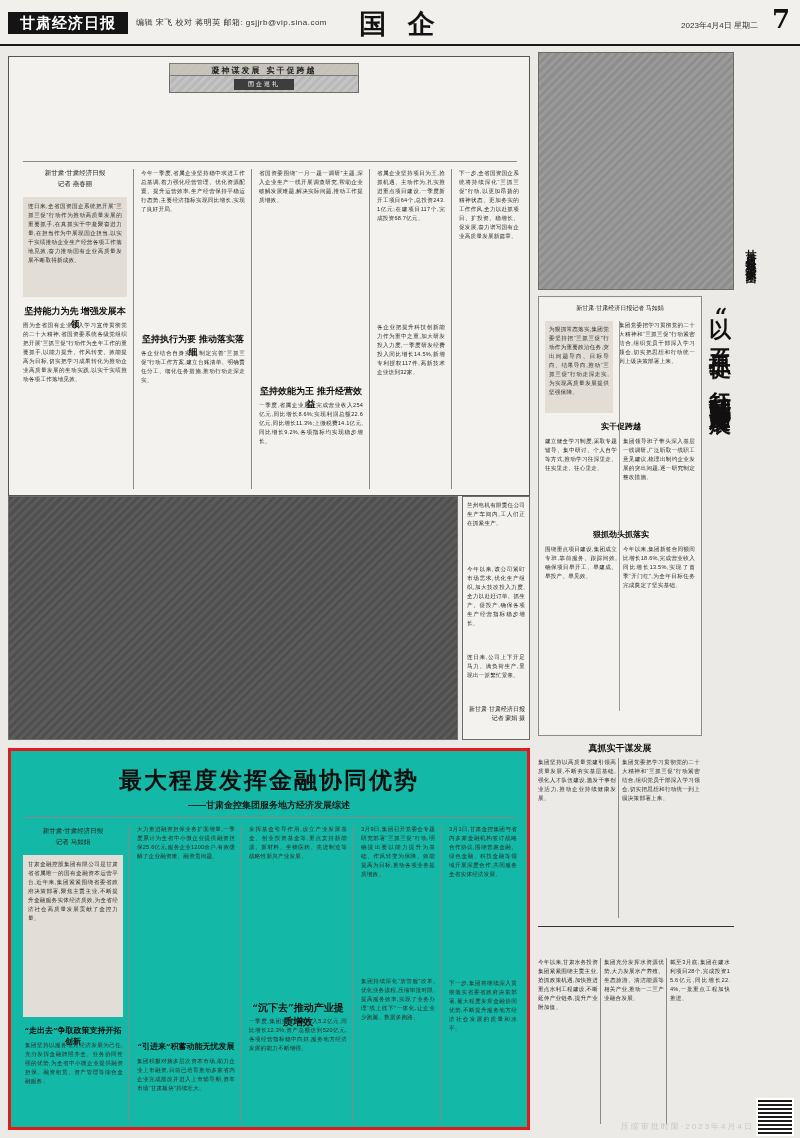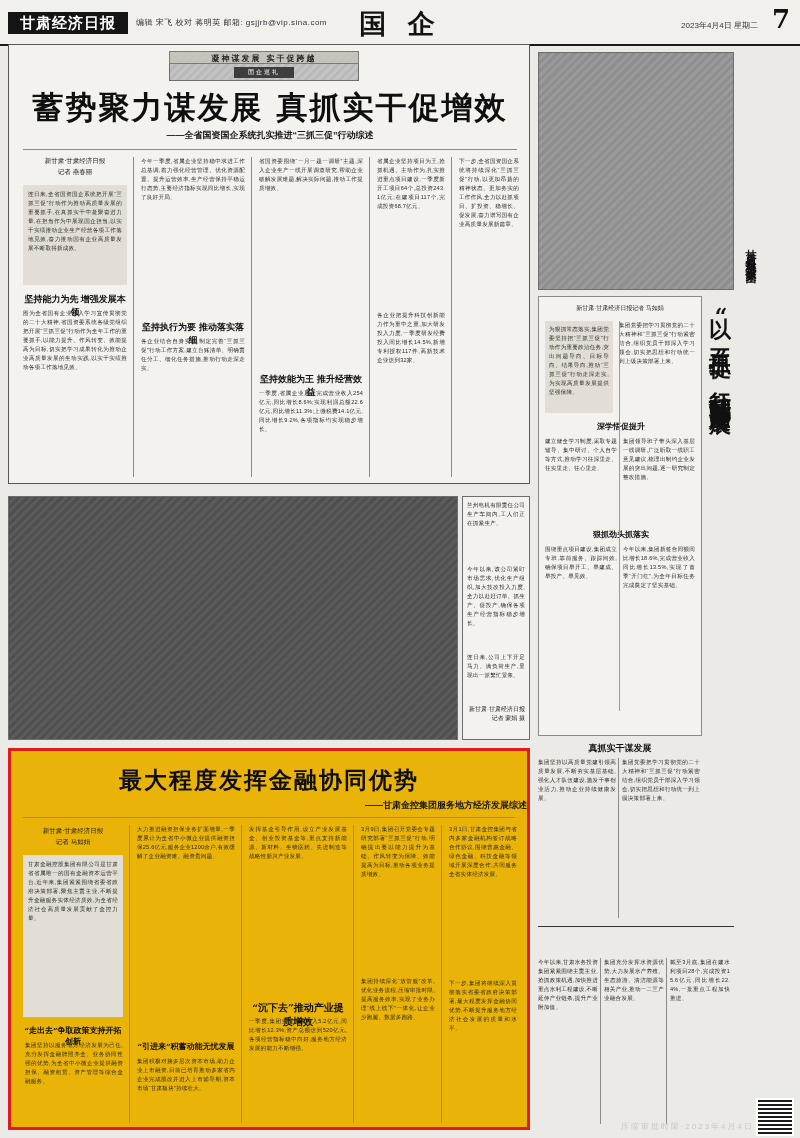--- a/index.html
+++ b/index.html
@@ -104,32 +104,30 @@
 <div class="page">
 
   <div class="masthead">
     <div class="logo">甘肃经济日报</div>
     <div class="credits">编辑 宋飞  校对 蒋明英  邮箱: gsjjrb@vip.sina.com</div>
     <div class="mast-title">国 企</div>
     <div class="mast-date">2023年4月4日  星期二</div>
     <div class="mast-pageno">7</div>
   </div>
 
-  <div class="block border-box" style="left:8px;top:44px;width:522px;height:440px;background:#f4f2ee;">
+  <div class="block border-box" style="left:8px;top:56px;width:522px;height:440px;background:#f4f2ee;">
 
     <div class="block ph light" style="left:160px;top:6px;width:190px;height:30px;"></div>
     <div class="block banner" style="left:160px;top:6px;width:190px;height:13px;line-height:13px;background:rgba(200,196,186,.8);">
       <span>凝神谋发展 实干促跨越</span>
     </div>
     <div class="block" style="left:225px;top:22px;width:60px;height:11px;background:#3d3d3d;color:#fff;font-size:6px;text-align:center;line-height:11px;letter-spacing:2px;">
       <span>国企巡礼</span>
     </div>
 
-    <div class="hl" style="position:absolute;left:0;top:42px;width:522px;text-align:center;font-size:31px;letter-spacing:2px;">蓄势聚力谋发展  真抓实干促增效</div>
-    <div class="sub" style="position:absolute;left:0;top:84px;width:522px;">——全省国资国企系统扎实推进“三抓三促”行动综述</div>
 
     <div class="hline" style="left:14px;top:104px;width:494px;"></div>
 
     <div class="byline" style="position:absolute;left:16px;top:110px;width:100px;text-align:center;">
       <div>新甘肃·甘肃经济日报</div>
       <div>记者 燕春丽</div>
     </div>
 
     <div class="block tint" style="left:14px;top:140px;width:104px;height:100px;padding:5px;">
       <div class="txt" style="height:90px;">连日来,全省国资国企系统把开展“三抓三促”行动作为推动高质量发展的重要抓手,在真抓实干中凝聚奋进力量,在担当作为中展现国企担当,以实干实绩推动企业生产经营各项工作落地见效,奋力推动国有企业高质量发展不断取得新成效。</div>
@@ -162,24 +160,24 @@
 
   <div class="block ph dark" style="left:8px;top:496px;width:450px;height:244px;"></div>
   <div class="block" style="left:462px;top:496px;width:68px;height:244px;background:#f4f2ee;border:1px solid #6d6d6d;padding:4px;box-sizing:border-box;">
     <div class="txt" style="height:60px;">兰州电机有限责任公司生产车间内,工人们正在抓紧生产。</div>
     <div class="txt" style="height:84px;margin-top:4px;">今年以来,该公司紧盯市场需求,优化生产组织,加大技改投入力度,全力以赴赶订单、抓生产、促投产,确保各项生产经营指标稳步增长。</div>
     <div class="txt" style="height:46px;margin-top:4px;">连日来,公司上下开足马力、满负荷生产,呈现出一派繁忙景象。</div>
     <div class="cap" style="margin-top:6px;white-space:pre-line;text-align:right;">新甘肃·甘肃经济日报
 记者  蒙娟  摄</div>
   </div>
 
-  <div class="block redbox" style="left:8px;top:748px;width:522px;height:382px;background:#eab308;">
+  <div class="block redbox" style="left:8px;top:748px;width:522px;height:382px;background:#14b8a6;">
 
     <div class="hl" style="position:absolute;left:0;top:14px;width:516px;text-align:center;font-size:23px;letter-spacing:2px;">最大程度发挥金融协同优势</div>
-    <div class="sub" style="position:absolute;left:0;top:48px;width:516px;text-align:right;">——甘肃金控集团服务地方经济发展综述</div>
+    <div class="sub" style="position:absolute;left:0;top:48px;width:516px;">——甘肃金控集团服务地方经济发展综述</div>
     <div class="hline" style="left:12px;top:66px;width:492px;"></div>
 
     <div class="byline" style="position:absolute;left:14px;top:74px;width:96px;text-align:center;">
       <div>新甘肃·甘肃经济日报</div>
       <div>记者 马如娟</div>
     </div>
 
     <div class="block tint" style="left:12px;top:104px;width:100px;height:162px;padding:5px;">
       <div class="txt" style="height:152px;">甘肃金融控股集团有限公司是甘肃省省属唯一的国有金融资本运营平台,近年来,集团紧紧围绕省委省政府决策部署,聚焦主责主业,不断提升金融服务实体经济质效,为全省经济社会高质量发展贡献了金控力量。</div>
     </div>
@@ -215,21 +213,21 @@
   <div class="vhead" style="position:absolute;left:742px;top:240px;font-size:11px;height:200px;">甘肃省长城建设集团:</div>
   <div class="vhead" style="position:absolute;left:706px;top:300px;font-size:22px;height:360px;">以“三抓三促”行动赋能高质量发展</div>
 
   <div class="block" style="left:538px;top:296px;width:164px;height:440px;background:#f4f2ee;border:1px solid #8a8a8a;">
     <div class="byline" style="position:absolute;left:6px;top:6px;width:150px;text-align:center;font-size:6px;">新甘肃·甘肃经济日报记者  马如娟</div>
     <div class="block tint" style="left:6px;top:24px;width:68px;height:92px;padding:4px;">
       <div class="txt" style="height:84px;">为狠抓常态落实,集团党委坚持把“三抓三促”行动作为重要政治任务,突出问题导向、目标导向、结果导向,推动“三抓三促”行动走深走实,为实现高质量发展提供坚强保障。</div>
     </div>
     <div class="txt" style="position:absolute;left:80px;top:24px;width:76px;height:96px;">集团党委把学习贯彻党的二十大精神和“三抓三促”行动紧密结合,组织党员干部深入学习领会,切实把思想和行动统一到上级决策部署上来。</div>
 
-    <div class="secthead" style="position:absolute;left:6px;top:124px;width:152px;font-size:8px;">深学悟促提升</div>
+    <div class="secthead" style="position:absolute;left:6px;top:124px;width:152px;font-size:8px;">实干促跨越</div>
     <div class="txt" style="position:absolute;left:6px;top:140px;width:72px;height:86px;">建立健全学习制度,采取专题辅导、集中研讨、个人自学等方式,推动学习往深里走、往实里走、往心里走。</div>
     <div class="txt" style="position:absolute;left:84px;top:140px;width:72px;height:86px;">集团领导班子带头深入基层一线调研,广泛听取一线职工意见建议,梳理出制约企业发展的突出问题,逐一研究制定整改措施。</div>
 
     <div class="secthead" style="position:absolute;left:6px;top:232px;width:152px;font-size:8px;">狠抓劲头抓落实</div>
     <div class="txt" style="position:absolute;left:6px;top:248px;width:72px;height:166px;">围绕重点项目建设,集团成立专班,靠前服务、跟踪问效,确保项目早开工、早建成、早投产、早见效。</div>
     <div class="txt" style="position:absolute;left:84px;top:248px;width:72px;height:166px;">今年以来,集团新签合同额同比增长18.6%,完成营业收入同比增长13.5%,实现了首季“开门红”,为全年目标任务完成奠定了坚实基础。</div>
 
     <div class="vline" style="left:80px;top:24px;height:390px;background:#9a9a9a;"></div>
   </div>
 

